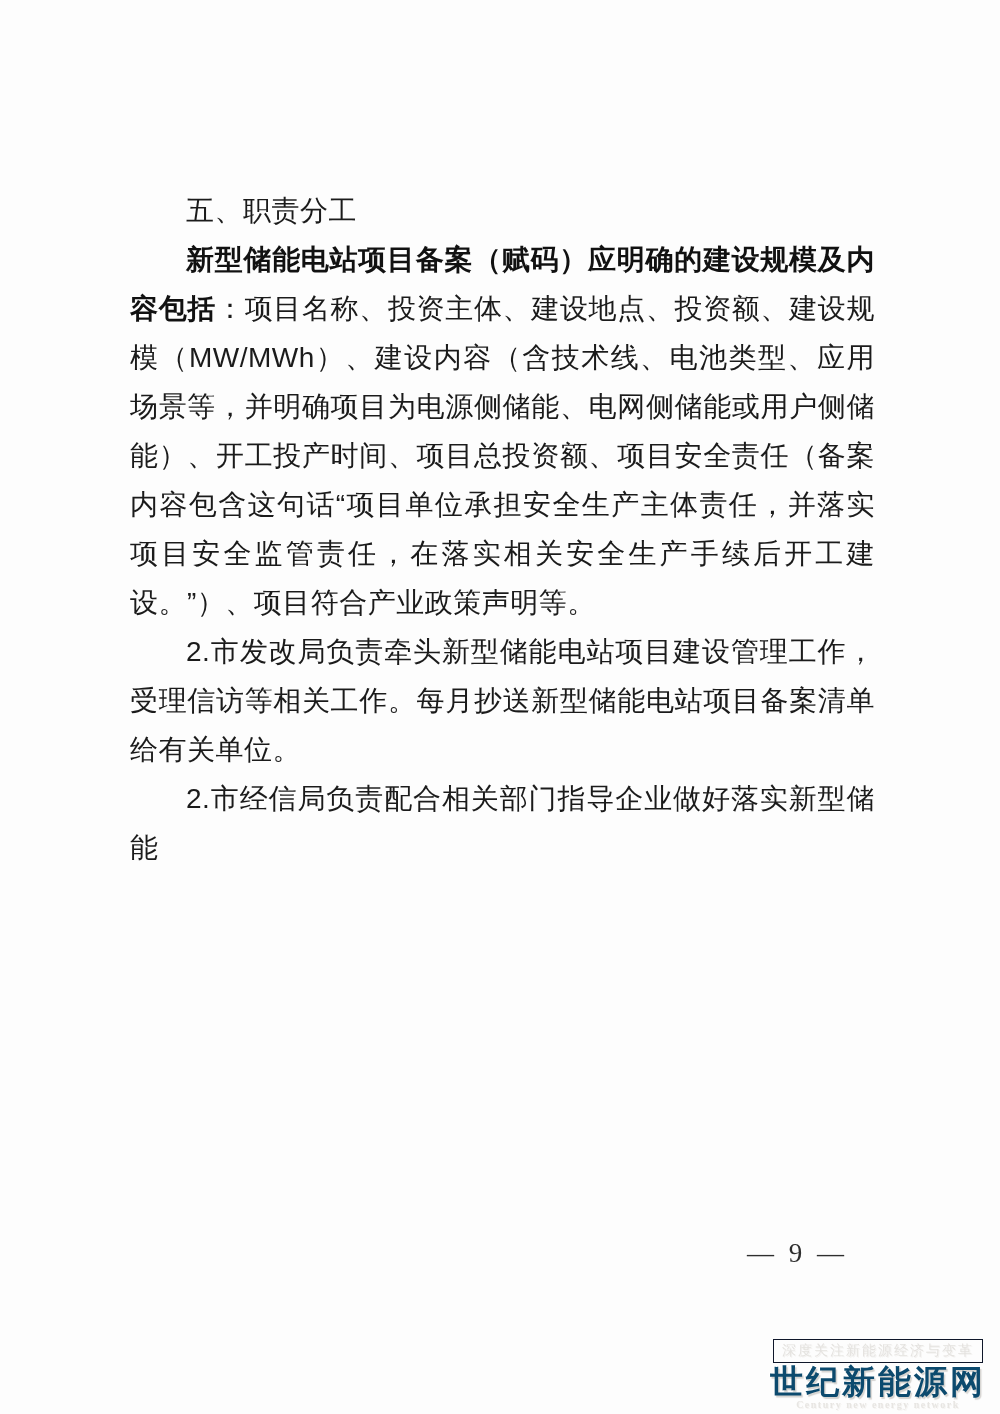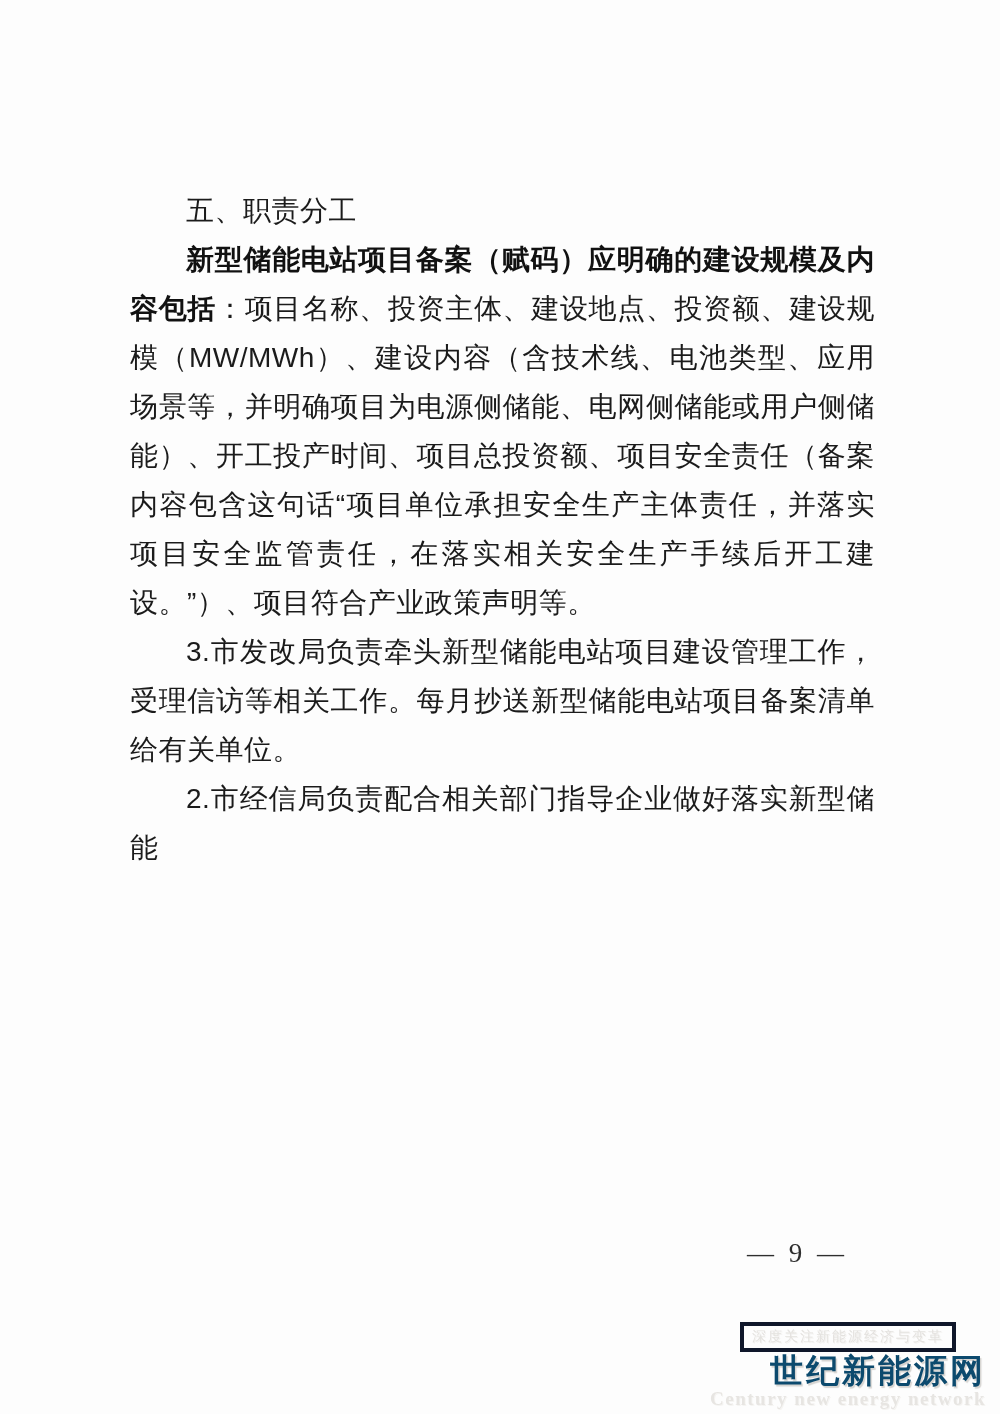--- a/index.html
+++ b/index.html
@@ -51,60 +51,60 @@
     bottom: 4px;
     text-align: center;
     color: #e9e7e4;
     user-select: none;
   }
   .wm-tagline {
     display: inline-block;
     font-size: 14px;
     letter-spacing: 2px;
     padding: 2px 8px;
-    border: 4px solid #0f172a;
+    border: 1px solid #0f172a;
     color: #e4e2df;
     text-shadow: 1px 1px 0 #f3f2f0;
     margin-bottom: 2px;
   }
   .wm-brand {
     font-size: 33px;
     font-weight: bold;
     letter-spacing: 3px;
     line-height: 1.0;
     color: #0c4a6e;
     text-shadow: 1.5px 1.5px 1px #d6d4d1, -1px -1px 0 #ffffff;
     white-space: nowrap;
     text-align: right;
   }
   .wm-sub {
     font-family: "Liberation Serif", serif;
     font-weight: bold;
-    font-size: 19px;
+    font-size: 10px;
     letter-spacing: 1.5px;
     color: #e7e5e2;
     text-shadow: 1px 1px 0 #f5f4f2;
     margin-top: 1px;
     white-space: nowrap;
   }
 </style>
 </head>
 <body>
 
 <div class="page">
 
   <div class="body-text">
 
     <p class="para">五、职责分工</p>
 
     <p class="para"><span class="bold-lead">新型储能电站项目备案（赋码）应明确的建设规模及内容包括</span><span>：项目名称、投资主体、建设地点、投资额、建设规模（MW/MWh）、建设内容（含技术线、电池类型、应用场景等，并明确项目为电源侧储能、电网侧储能或用户侧储能）、开工投产时间、项目总投资额、项目安全责任（备案内容包含这句话“项目单位承担安全生产主体责任，并落实项目安全监管责任，在落实相关安全生产手续后开工建设。”）、项目符合产业政策声明等。</span></p>
 
 
 
-    <p class="para">3.市发改局负责牵头新型储能电站项目建设管理工作，受理信访等相关工作。每月抄送新型储能电站项目备案清单给有关单位。</p>
+    <p class="para">2.市发改局负责牵头新型储能电站项目建设管理工作，受理信访等相关工作。每月抄送新型储能电站项目备案清单给有关单位。</p>
 
     <p class="para">2.市经信局负责配合相关部门指导企业做好落实新型储能</p>
 
   </div>
 
   <div class="page-number">— 9 —</div>
 
   <div class="watermark">
     <div class="wm-tagline">深度关注新能源经济与变革</div>
     <div class="wm-brand">世纪新能源网</div>

